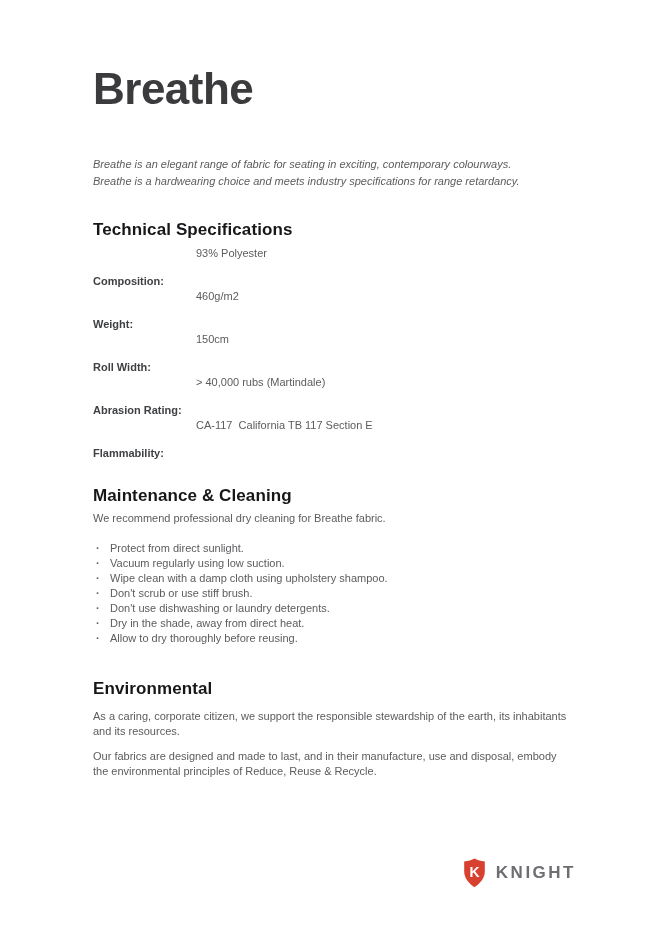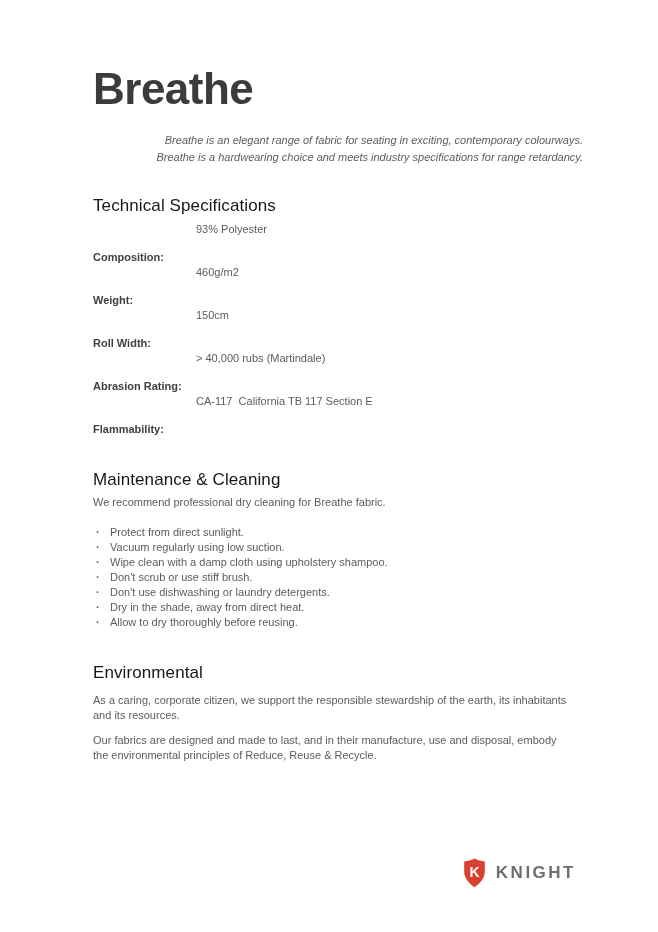--- a/index.html
+++ b/index.html
@@ -18,37 +18,36 @@
   }
   .page-title {
     padding-top: 66px;
     font-size: 44px;
     line-height: 46px;
     font-weight: bold;
     letter-spacing: -0.5px;
     color: #3b3b3d;
   }
   .intro {
-    margin-top: 20px;
+    margin-top: 44px;
     font-size: 11px;
     line-height: 17px;
     font-style: italic;
     color: #5b5c5e;
-    text-align: right;
   }
   .intro div { white-space: nowrap; }
   h2.section-heading {
     font-size: 17px;
     line-height: 20px;
-    font-weight: normal;
+    font-weight: bold;
     color: #17171a;
     letter-spacing: 0.1px;
   }
   .h-technical { margin-top: 30px; }
-  .h-maintenance { margin-top: 33px; }
+  .h-maintenance { margin-top: 25px; }
   .h-environmental { margin-top: 33px; }
   .spec-table { margin-top: 6px; }
   .spec-row { display: flex; font-size: 11px; line-height: 15px; }
   .spec-label {
     width: 103px;
     flex: 0 0 103px;
     font-weight: bold;
     color: #3f4043;
     margin-top: 28px;
   }

